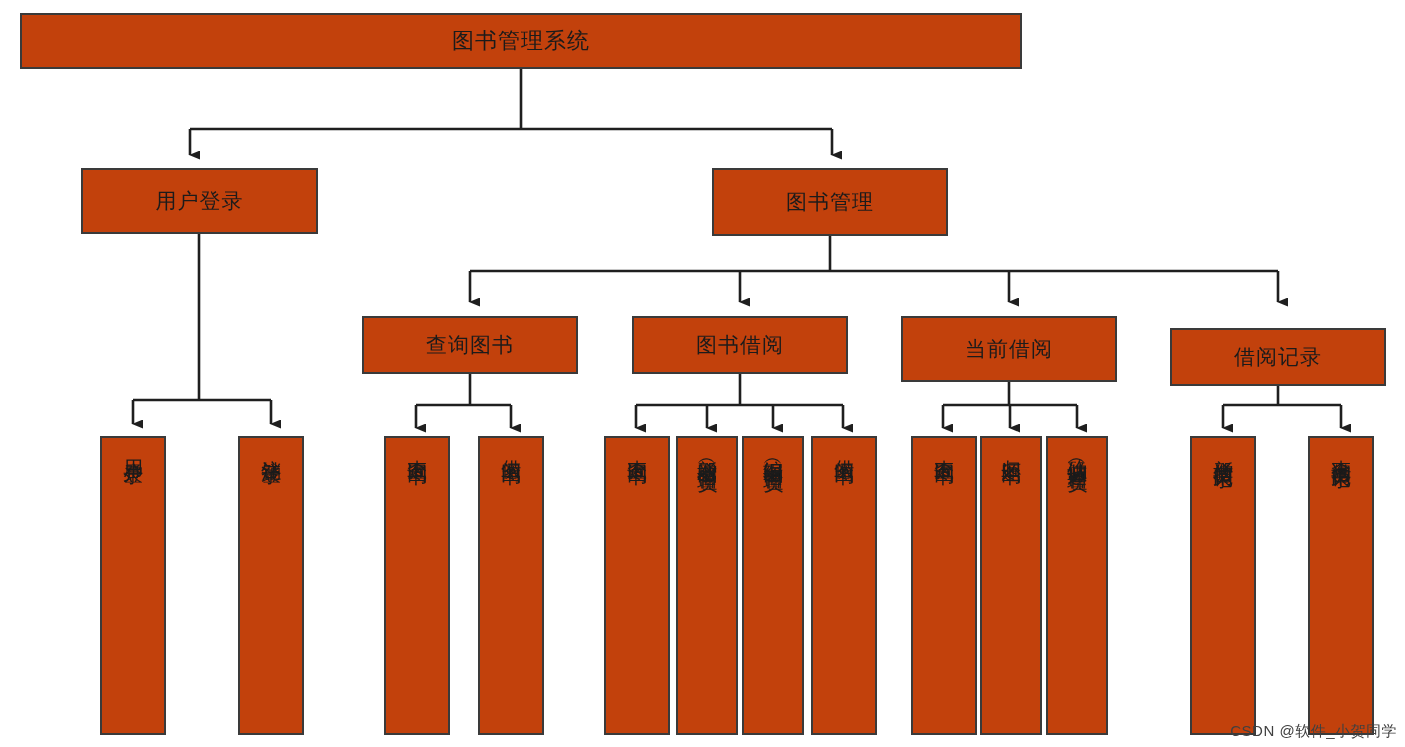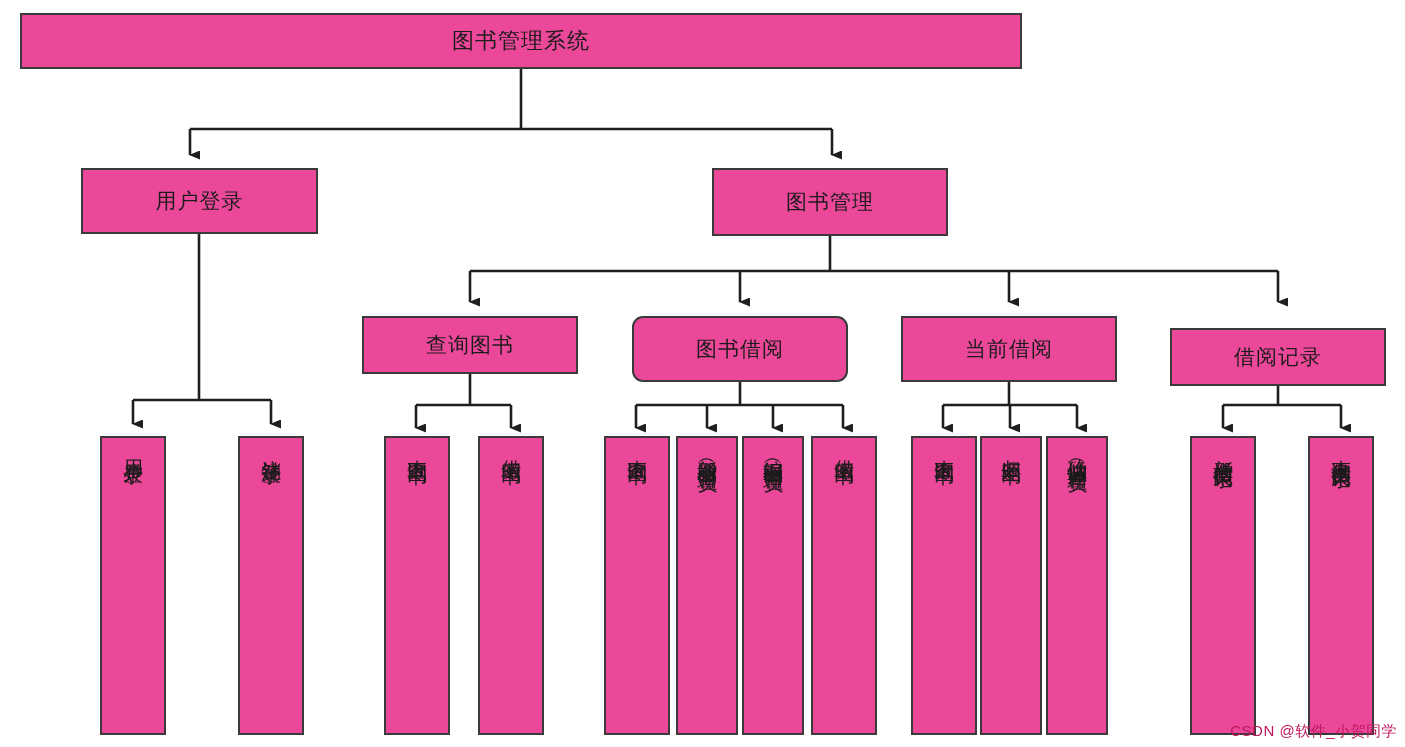--- a/index.html
+++ b/index.html
@@ -22,21 +22,21 @@
     position: absolute;
     left: 0;
     top: 0;
     width: 1405px;
     height: 747px;
     pointer-events: none;
   }
   .node {
     position: absolute;
     box-sizing: border-box;
-    background: #ec4899;
+    background: #c2410c;
     border: 2.5px solid #3a3a3a;
     display: flex;
     align-items: center;
     justify-content: center;
     color: #1b1b1b;
     z-index: 2;
   }
   .node.horiz {
     font-size: 21px;
     letter-spacing: 1px;
@@ -60,21 +60,21 @@
     color: #1b1b1b;
   }
   .hlabel {
     white-space: nowrap;
   }
   #watermark {
     position: absolute;
     right: 8px;
     bottom: 6px;
     font-size: 15px;
-    color: #be185d;
+    color: #404040;
     z-index: 5;
     white-space: nowrap;
     letter-spacing: 0.5px;
   }
 </style>
 </head>
 <body>
 
 <div id="canvas">
 
@@ -135,21 +135,21 @@
   <div class="node horiz" style="left:81px; top:168px; width:237px; height:66px;">
     <span class="hlabel">用户登录</span>
   </div>
   <div class="node horiz" style="left:712px; top:168px; width:236px; height:68px;">
     <span class="hlabel">图书管理</span>
   </div>
 
   <div class="node horiz" style="left:362px; top:316px; width:216px; height:58px;">
     <span class="hlabel">查询图书</span>
   </div>
-  <div class="node horiz" style="left:632px; top:316px; width:216px; height:66px;border-radius:11px;">
+  <div class="node horiz" style="left:632px; top:316px; width:216px; height:58px;">
     <span class="hlabel">图书借阅</span>
   </div>
   <div class="node horiz" style="left:901px; top:316px; width:216px; height:66px;">
     <span class="hlabel">当前借阅</span>
   </div>
   <div class="node horiz" style="left:1170px; top:328px; width:216px; height:58px;">
     <span class="hlabel">借阅记录</span>
   </div>
 
   <div class="node vert" style="left:100px; top:436px; width:66px; height:299px;">

